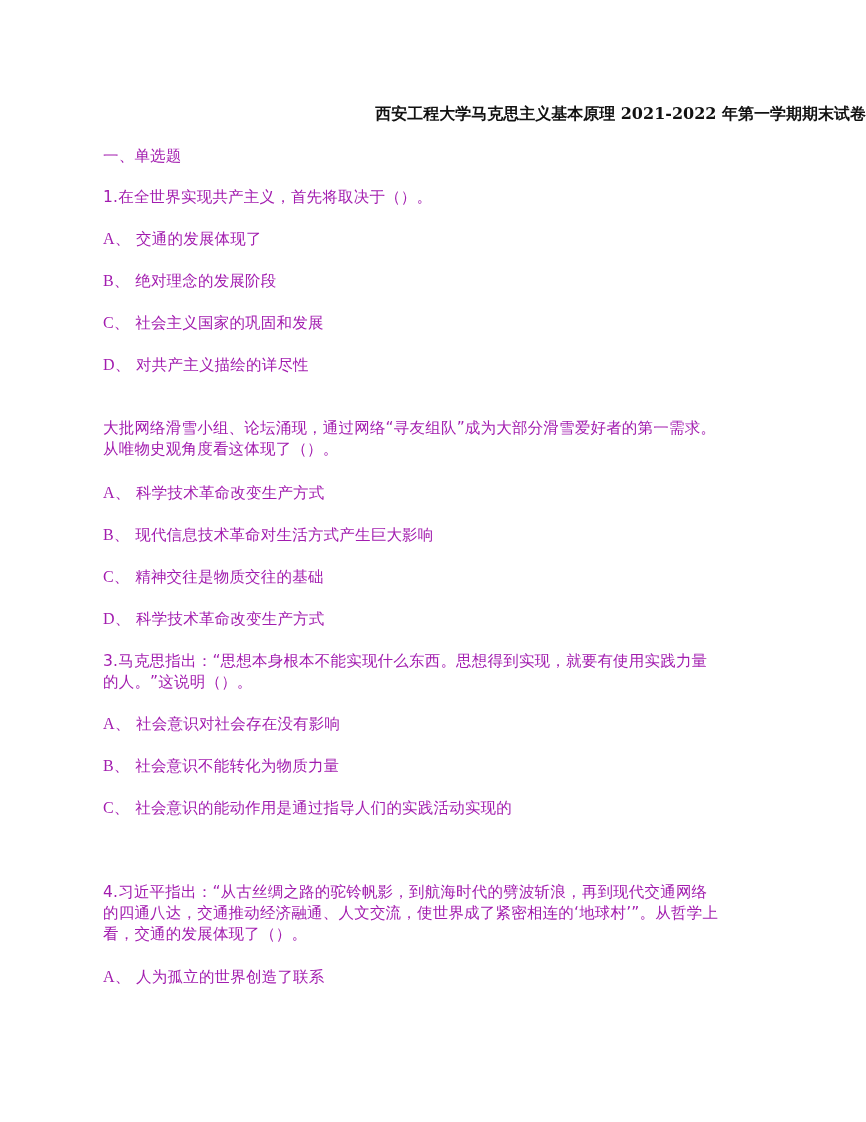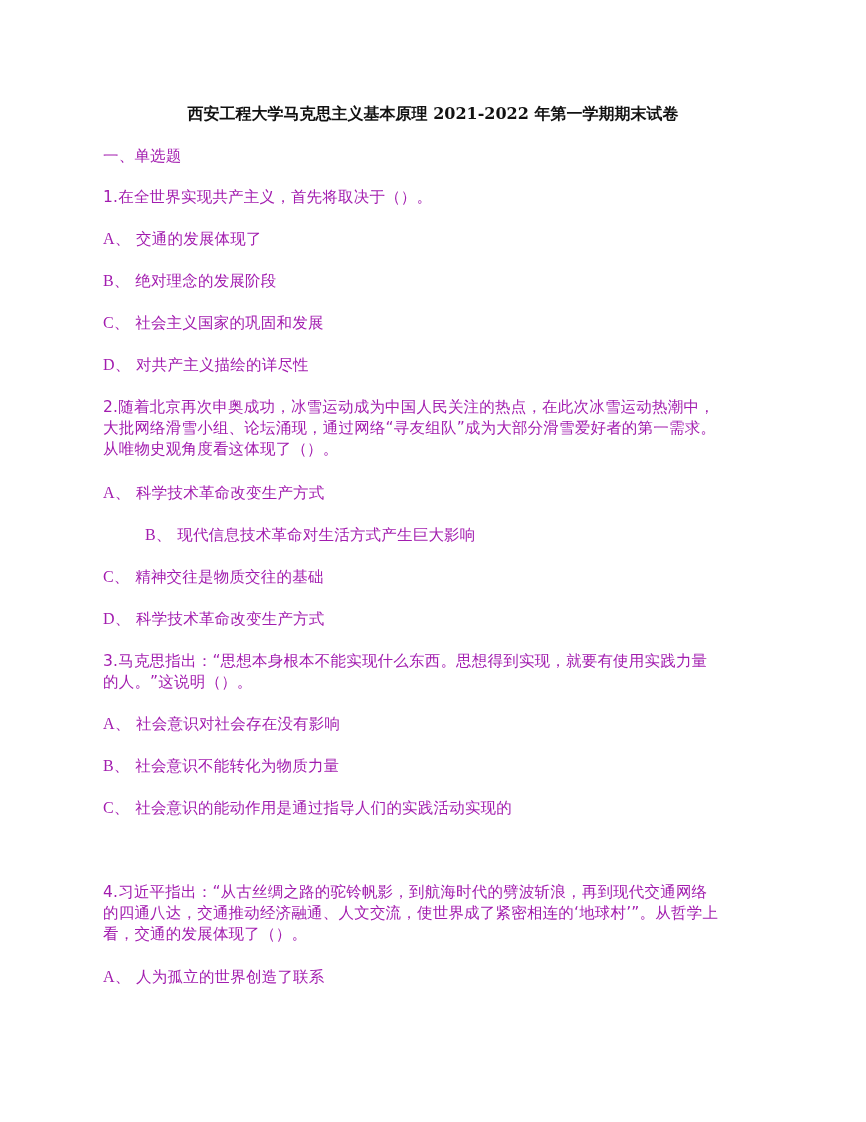--- a/index.html
+++ b/index.html
@@ -19,21 +19,21 @@
       position: absolute;
       left: 0; top: 0;
       width: 866px;
       height: 1122px;
     }
     .title {
       position: absolute;
       left: 0;
       width: 866px;
       top: 102px;
-      text-align: center;
+      text-align: right;
       font-family: "DejaVu Serif", "Liberation Serif", serif;
       font-weight: bold;
       font-size: 16px;
       line-height: 24px;
       color: #111;
     }
     .block {
       position: absolute;
       left: 103px;
       width: 670px;
@@ -56,25 +56,24 @@
   <div class="title">西安工程大学马克思主义基本原理 2021-2022 年第一学期期末试卷</div>
 
   <div class="block" style="top:146px;">一、单选题</div>
 
   <div class="block" style="top:187px;">1.在全世界实现共产主义，首先将取决于（）。</div>
   <div class="block" style="top:229px;"><span class="opt-letter">A、</span><span> 交通的发展体现了</span></div>
   <div class="block" style="top:313px;"><span class="opt-letter">C、</span><span> 社会主义国家的巩固和发展</span></div>
   <div class="block" style="top:271px;"><span class="opt-letter">B、</span><span> 绝对理念的发展阶段</span></div>
   <div class="block" style="top:355px;"><span class="opt-letter">D、</span><span> 对共产主义描绘的详尽性</span></div>
 
-  <div class="block" style="top:397px;">2.随着北京再次申奥成功，冰雪运动成为中国人民关注的热点，在此次冰雪运动热潮中，</div>
   <div class="block" style="top:418px;">大批网络滑雪小组、论坛涌现，通过网络“寻友组队”成为大部分滑雪爱好者的第一需求。</div>
   <div class="block" style="top:439px;">从唯物史观角度看这体现了（）。</div>
   <div class="block" style="top:483px;"><span class="opt-letter">A、</span><span> 科学技术革命改变生产方式</span></div>
-  <div class="block" style="top:525px;margin-left:42px;"><span class="opt-letter">B、</span><span> 现代信息技术革命对生活方式产生巨大影响</span></div>
+  <div class="block" style="top:525px;"><span class="opt-letter">B、</span><span> 现代信息技术革命对生活方式产生巨大影响</span></div>
   <div class="block" style="top:567px;"><span class="opt-letter">C、</span><span> 精神交往是物质交往的基础</span></div>
   <div class="block" style="top:609px;"><span class="opt-letter">D、</span><span> 科学技术革命改变生产方式</span></div>
 
   <div class="block" style="top:651px;">3.马克思指出：“思想本身根本不能实现什么东西。思想得到实现，就要有使用实践力量</div>
   <div class="block" style="top:672px;">的人。”这说明（）。</div>
   <div class="block" style="top:756px;"><span class="opt-letter">B、</span><span> 社会意识不能转化为物质力量</span></div>
   <div class="block" style="top:714px;"><span class="opt-letter">A、</span><span> 社会意识对社会存在没有影响</span></div>
   <div class="block" style="top:798px;"><span class="opt-letter">C、</span><span> 社会意识的能动作用是通过指导人们的实践活动实现的</span></div>
 
   <div class="block" style="top:882px;">4.习近平指出：“从古丝绸之路的驼铃帆影，到航海时代的劈波斩浪，再到现代交通网络</div>

